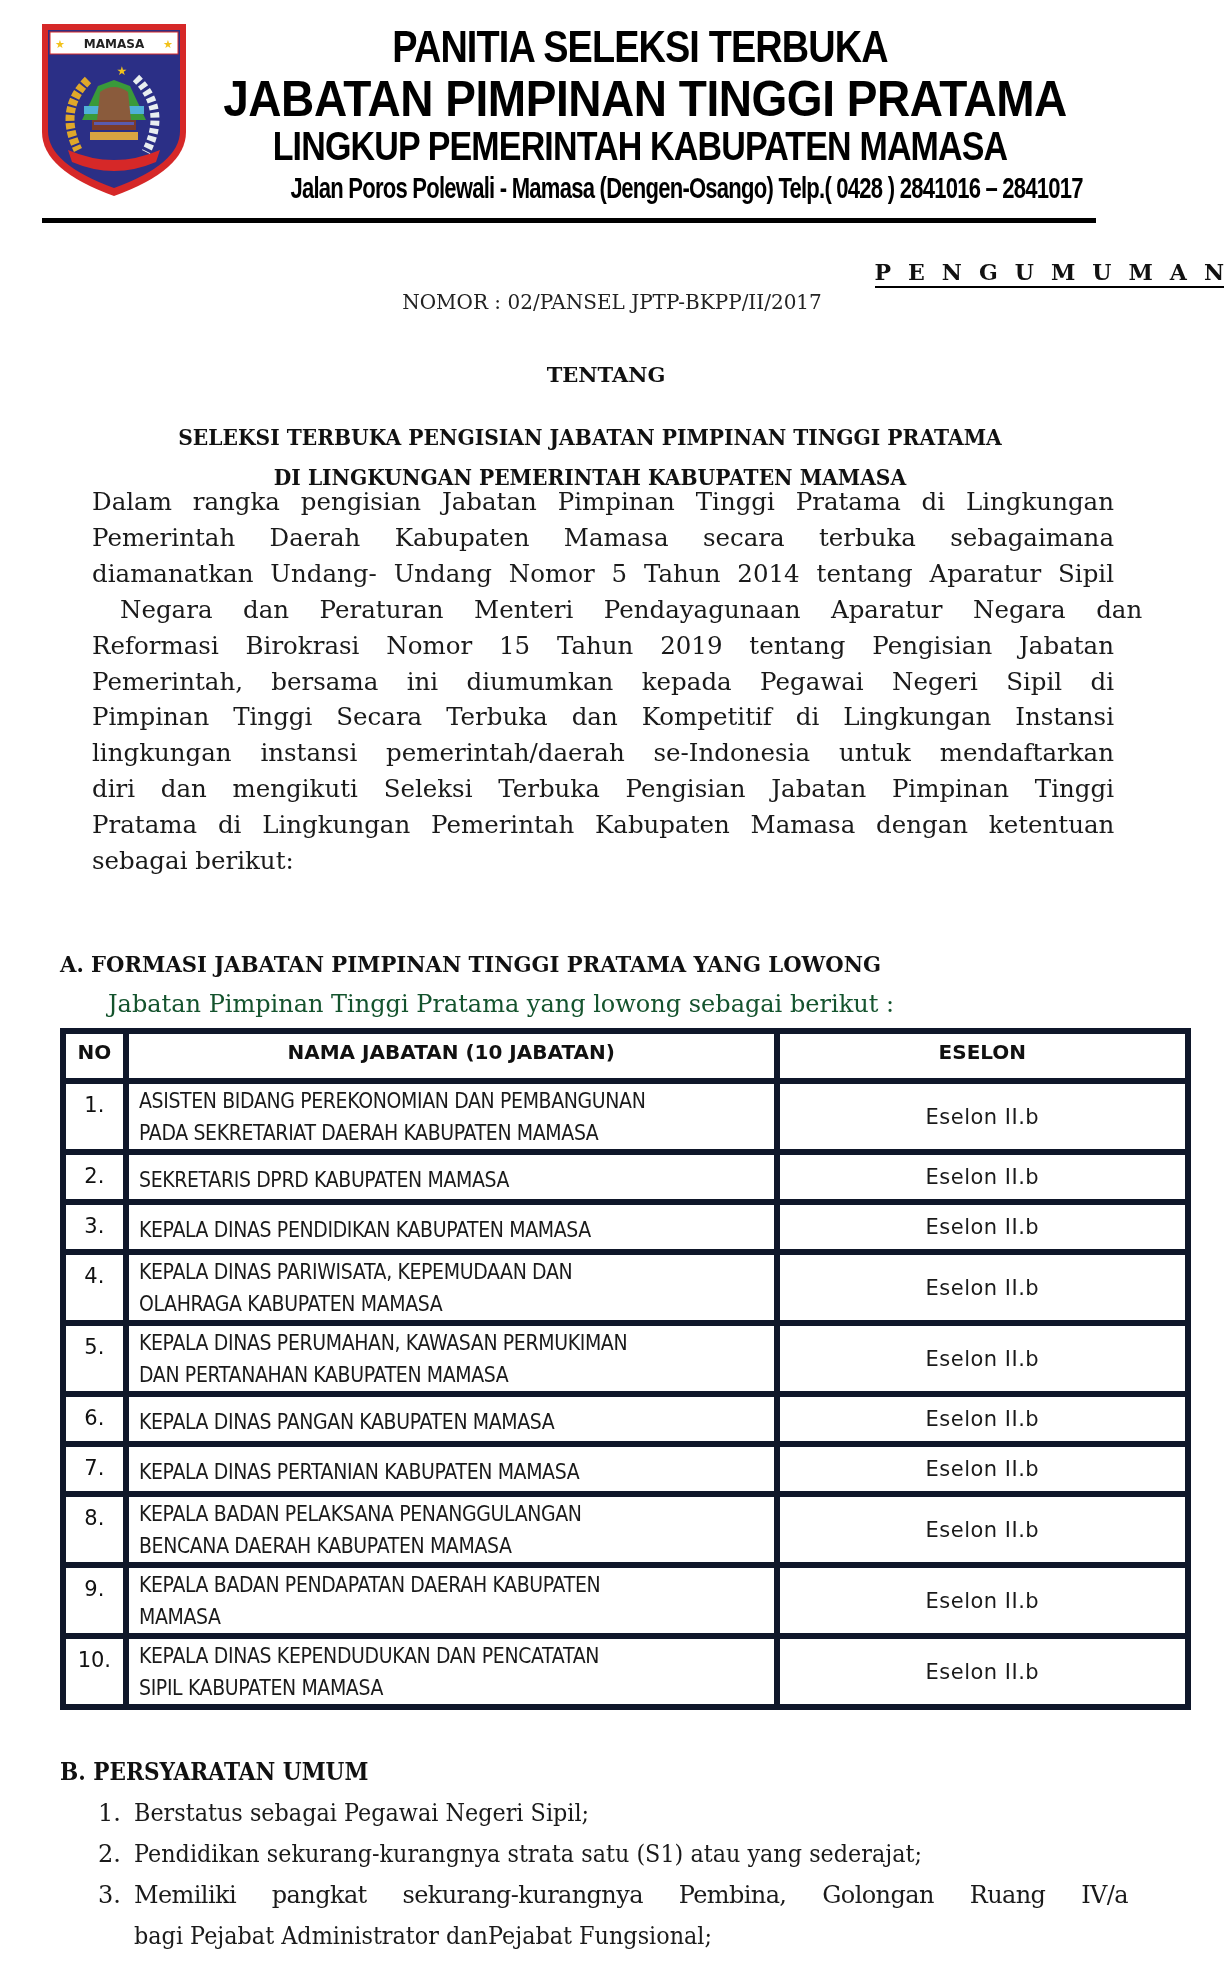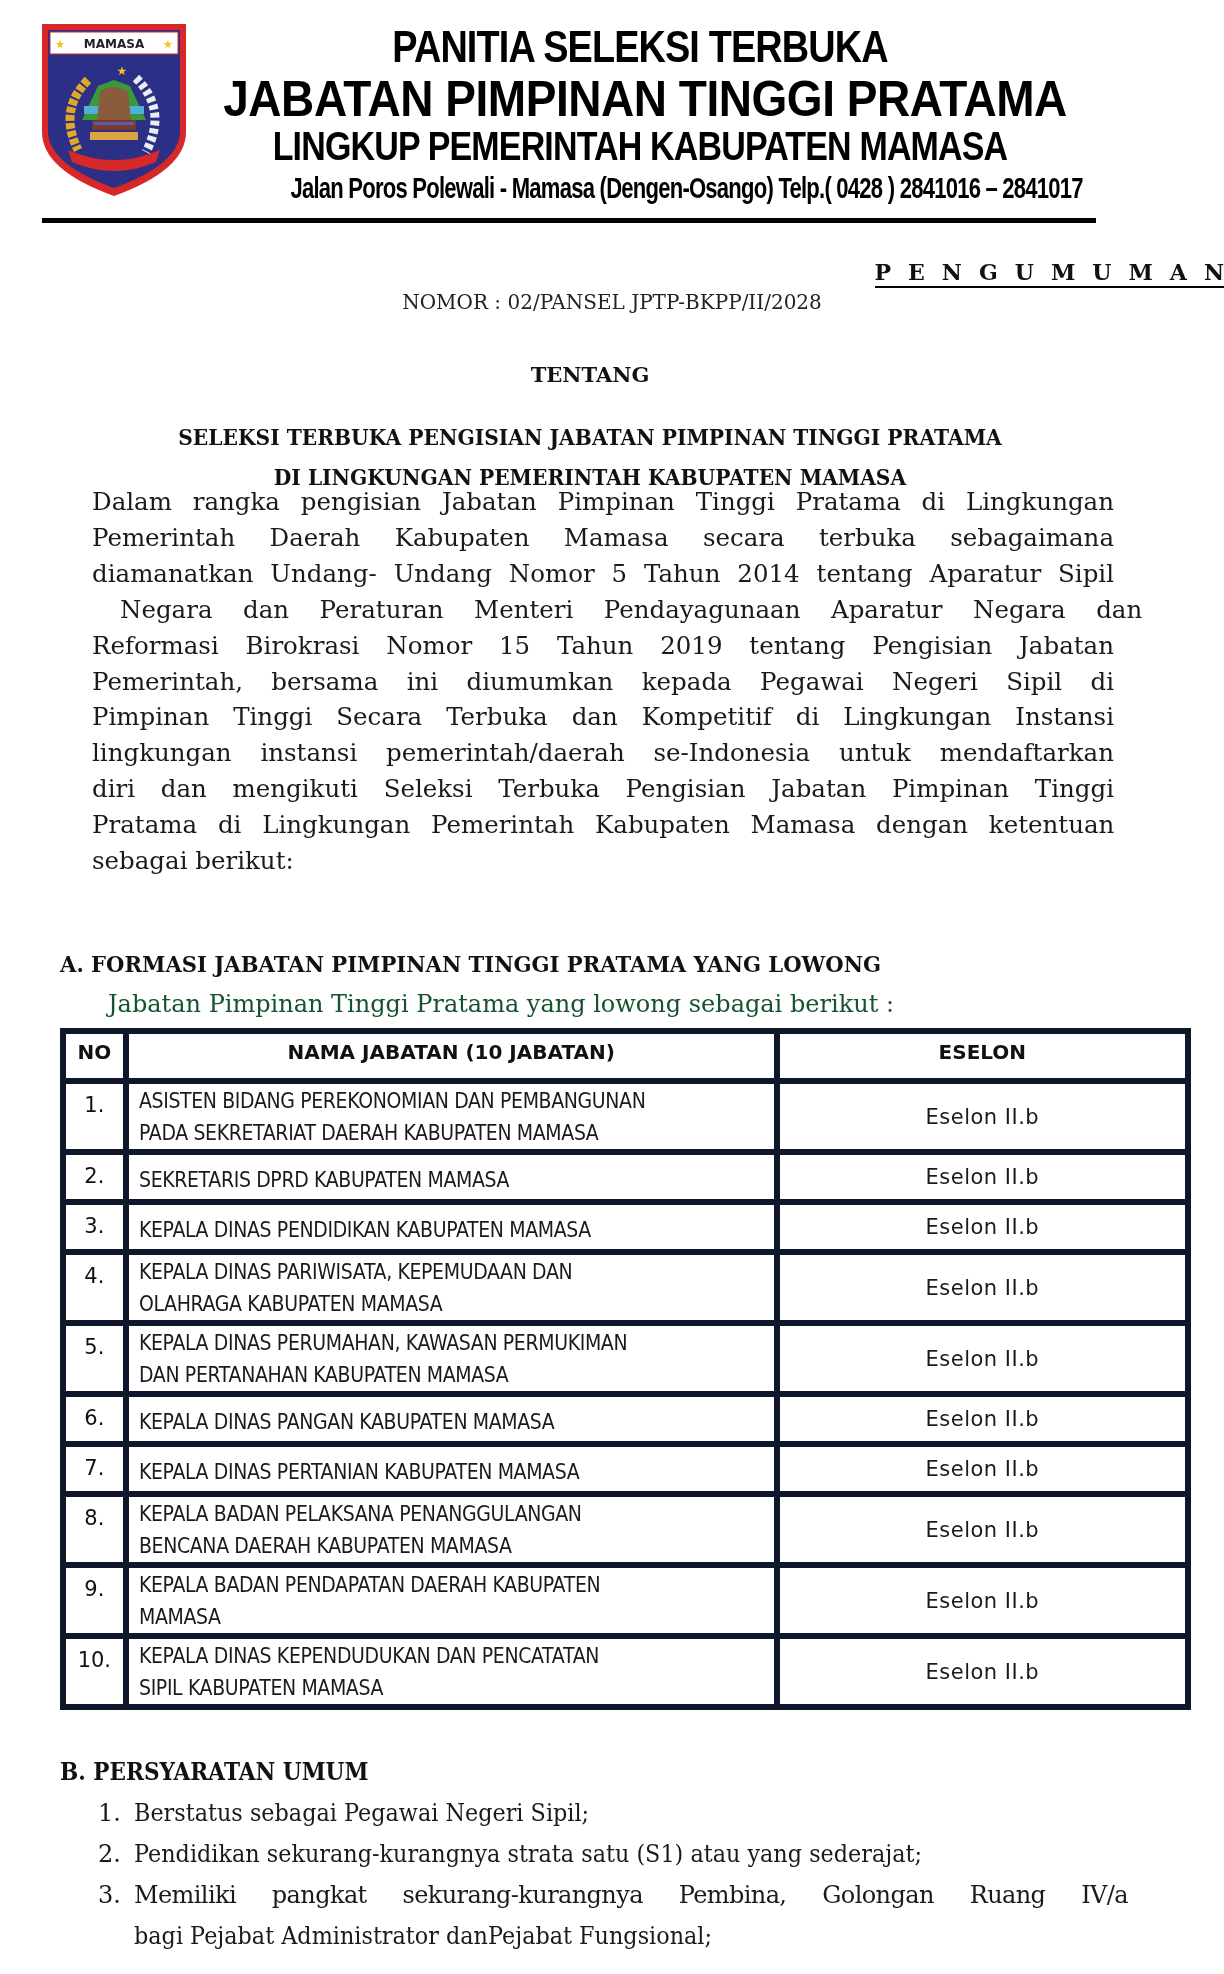--- a/index.html
+++ b/index.html
@@ -16,21 +16,21 @@
   .kop3 { top: 124px; font-size: 40px; letter-spacing: -1px; transform: scaleX(0.85); }
   .kop4 { top: 172px; font-size: 29px; letter-spacing: -1px; transform: scaleX(0.76); }
   .kop-rule { position: absolute; left: 42px; top: 218px; width: 1054px; height: 5px; background: #000; }
 
   .pengumuman { position: absolute; left: 0; width: 1224px; top: 252px; text-align: right;
                 font-family: "DejaVu Serif", serif; font-weight: bold; font-size: 22px;
                 letter-spacing: 17px; margin-top: 7px; }
   .pengumuman span { border-bottom: 2px solid #000; padding-bottom: 1px; margin-right: -17px; }
   .nomor { position: absolute; left: 0; width: 1224px; top: 290px; text-align: center;
            font-family: "DejaVu Serif", serif; font-size: 20px; color: #222; }
-  .tentang { position: absolute; left: 0; width: 1180px; top: 362px; text-align: center;
+  .tentang { position: absolute; left: 16px; width: 1180px; top: 362px; text-align: center;
              font-family: "DejaVu Serif", serif; font-weight: bold; font-size: 21px; }
   .subtitle { position: absolute; left: 0; width: 1180px; text-align: center;
               font-family: "DejaVu Serif", serif; font-weight: bold; font-size: 22px;
               transform: scaleX(0.92); transform-origin: center; white-space: nowrap; }
   .sub1 { top: 424px; }
   .sub2 { top: 464px; }
 
   .para { position: absolute; left: 92px; top: 484px; width: 1022px;
           font-family: "DejaVu Serif", serif; font-size: 24.5px; line-height: 35.9px;
           text-align: justify; text-align-last: justify; color: #1a1a1a; }
@@ -97,21 +97,21 @@
 
 <div class="kop kop1">PANITIA SELEKSI TERBUKA</div>
 <div class="kop kop2">JABATAN PIMPINAN TINGGI PRATAMA</div>
 <div class="kop kop3">LINGKUP PEMERINTAH KABUPATEN MAMASA</div>
 <div class="kop kop4">Jalan Poros Polewali - Mamasa (Dengen-Osango) Telp.(  0428 )  2841016 – 2841017</div>
 <div class="kop-rule"></div>
 
 <div class="pengumuman">
   <span>PENGUMUMAN</span>
 </div>
-<div class="nomor">NOMOR : 02/PANSEL JPTP-BKPP/II/2028</div>
+<div class="nomor">NOMOR : 02/PANSEL JPTP-BKPP/II/2017</div>
 <div class="tentang">TENTANG</div>
 <div class="subtitle sub1">SELEKSI TERBUKA PENGISIAN JABATAN PIMPINAN TINGGI PRATAMA</div>
 <div class="subtitle sub2">DI LINGKUNGAN PEMERINTAH KABUPATEN MAMASA</div>
 
 <div class="para">
   <span class="line" style="word-spacing: 13px; display: block;">Dalam rangka pengisian Jabatan Pimpinan Tinggi Pratama di Lingkungan</span>
   <span class="line" style="word-spacing: 26.5px; display: block;">Pemerintah Daerah Kabupaten Mamasa secara terbuka sebagaimana</span>
   <span class="line" style="word-spacing: 9.11111px; display: block;">diamanatkan Undang- Undang Nomor 5 Tahun 2014 tentang Aparatur Sipil</span>
   <span class="line" style="word-spacing: 22.7143px; display: block; margin-left: 28px;">Negara dan Peraturan Menteri Pendayagunaan Aparatur Negara dan</span>
   <span class="line" style="word-spacing: 19px; display: block;">Reformasi Birokrasi Nomor 15 Tahun 2019 tentang Pengisian Jabatan</span>

